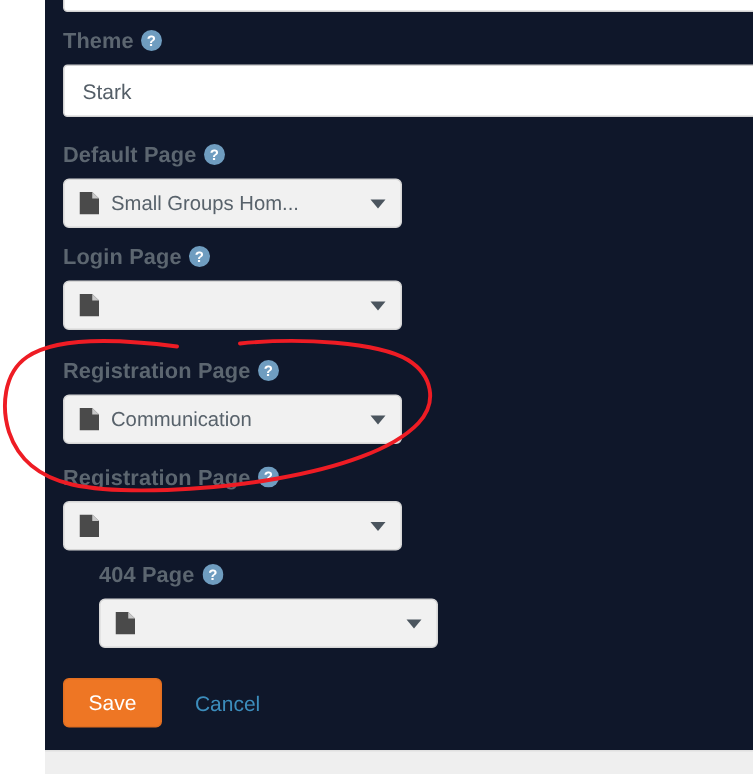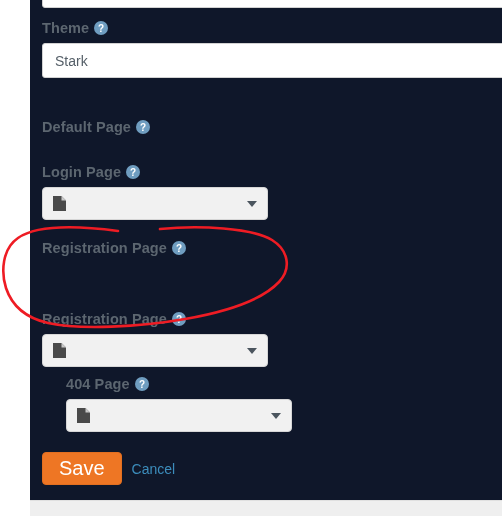--- a/index.html
+++ b/index.html
@@ -139,31 +139,31 @@
     left: 42px;
     top: 452px;
     display: flex;
     align-items: center;
   }
   .btn-save {
     background: #ee7624;
     border: 1px solid #e26f20;
     border-radius: 4px;
     color: #ffffff;
-    font-size: 20px;
+    font-size: 14px;
     font-family: "Liberation Sans", sans-serif;
     padding: 0 16px;
     height: 33px;
     line-height: 31px;
     cursor: pointer;
   }
   .btn-cancel {
     color: #3c8dbc;
     font-size: 14px;
-    margin-left: 10px;
+    margin-left: 22px;
     text-decoration: none;
     cursor: pointer;
   }
 
   
   .footer-strip {
     position: absolute;
     left: 30px;
     top: 500px;
     width: 472px;
@@ -196,27 +196,35 @@
     <div class="field" style="top:20px;">
       <span class="field-label">
         <span>Theme</span><span class="help-icon"><svg viewBox="0 0 14 14" width="14" height="14">
               <circle cx="7" cy="7" r="7" fill="#6f9dc0"></circle>
               <text x="7" y="10.6" font-size="10" font-family="Liberation Sans, sans-serif" font-weight="bold" fill="#ffffff" text-anchor="middle">?</text>
             </svg></span>
       </span>
       <input class="text-input" type="text" value="Stark" style="">
     </div>
 
-    <div class="field" style="top:96px;margin-top:23px;">
+    <div class="field" style="top:96px;">
       <span class="field-label">
         <span>Default Page</span><span class="help-icon"><svg viewBox="0 0 14 14" width="14" height="14">
               <circle cx="7" cy="7" r="7" fill="#6f9dc0"></circle>
               <text x="7" y="10.6" font-size="10" font-family="Liberation Sans, sans-serif" font-weight="bold" fill="#ffffff" text-anchor="middle">?</text>
             </svg></span>
       </span>
+      <div class="page-picker">
+        <span class="doc-icon"><svg viewBox="0 0 13 15" width="13" height="15">
+              <path d="M0 0 h8.5 L13 4.4 V15 H0 Z" fill="#4a4a4a"></path>
+              <path d="M8.5 0 L13 4.4 H8.5 Z" fill="#c9c9c9"></path>
+            </svg></span>
+        <span class="picker-text">Small Groups Hom...</span>
+        <span class="caret"></span>
+      </div>
     </div>
 
     <div class="field" style="top:164px;">
       <span class="field-label">
         <span>Login Page</span><span class="help-icon"><svg viewBox="0 0 14 14" width="14" height="14">
               <circle cx="7" cy="7" r="7" fill="#6f9dc0"></circle>
               <text x="7" y="10.6" font-size="10" font-family="Liberation Sans, sans-serif" font-weight="bold" fill="#ffffff" text-anchor="middle">?</text>
             </svg></span>
       </span>
       <div class="page-picker">
@@ -229,20 +237,28 @@
       </div>
     </div>
 
     <div class="field" style="top:240px;">
       <span class="field-label">
         <span>Registration Page</span><span class="help-icon"><svg viewBox="0 0 14 14" width="14" height="14">
               <circle cx="7" cy="7" r="7" fill="#6f9dc0"></circle>
               <text x="7" y="10.6" font-size="10" font-family="Liberation Sans, sans-serif" font-weight="bold" fill="#ffffff" text-anchor="middle">?</text>
             </svg></span>
       </span>
+      <div class="page-picker">
+        <span class="doc-icon"><svg viewBox="0 0 13 15" width="13" height="15">
+              <path d="M0 0 h8.5 L13 4.4 V15 H0 Z" fill="#4a4a4a"></path>
+              <path d="M8.5 0 L13 4.4 H8.5 Z" fill="#c9c9c9"></path>
+            </svg></span>
+        <span class="picker-text">Communication</span>
+        <span class="caret"></span>
+      </div>
     </div>
 
     <div class="field" style="top:311px;">
       <span class="field-label">
         <span>Registration Page</span><span class="help-icon"><svg viewBox="0 0 14 14" width="14" height="14">
               <circle cx="7" cy="7" r="7" fill="#6f9dc0"></circle>
               <text x="7" y="10.6" font-size="10" font-family="Liberation Sans, sans-serif" font-weight="bold" fill="#ffffff" text-anchor="middle">?</text>
             </svg></span>
       </span>
       <div class="page-picker">

